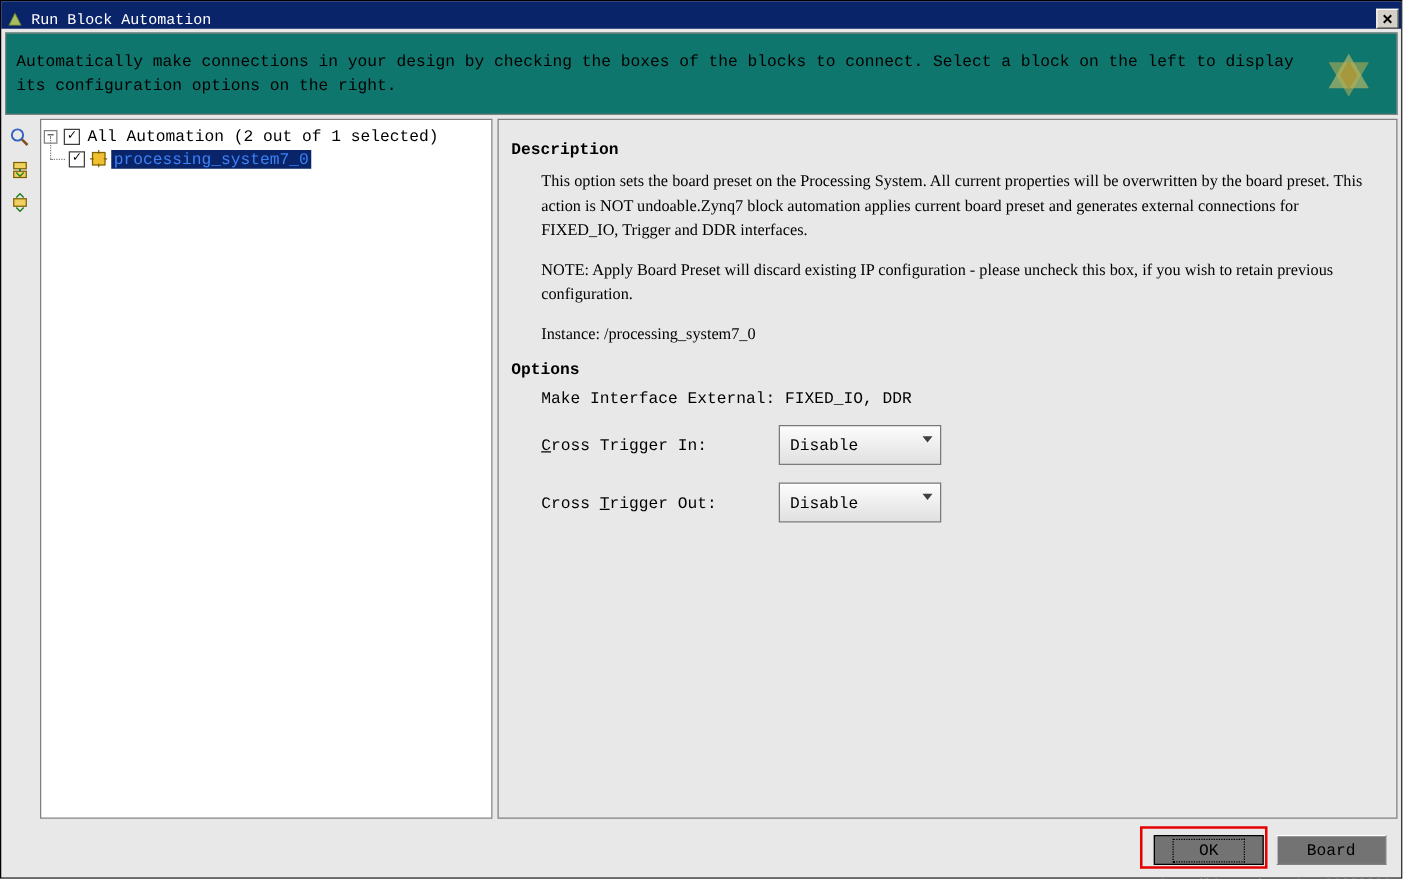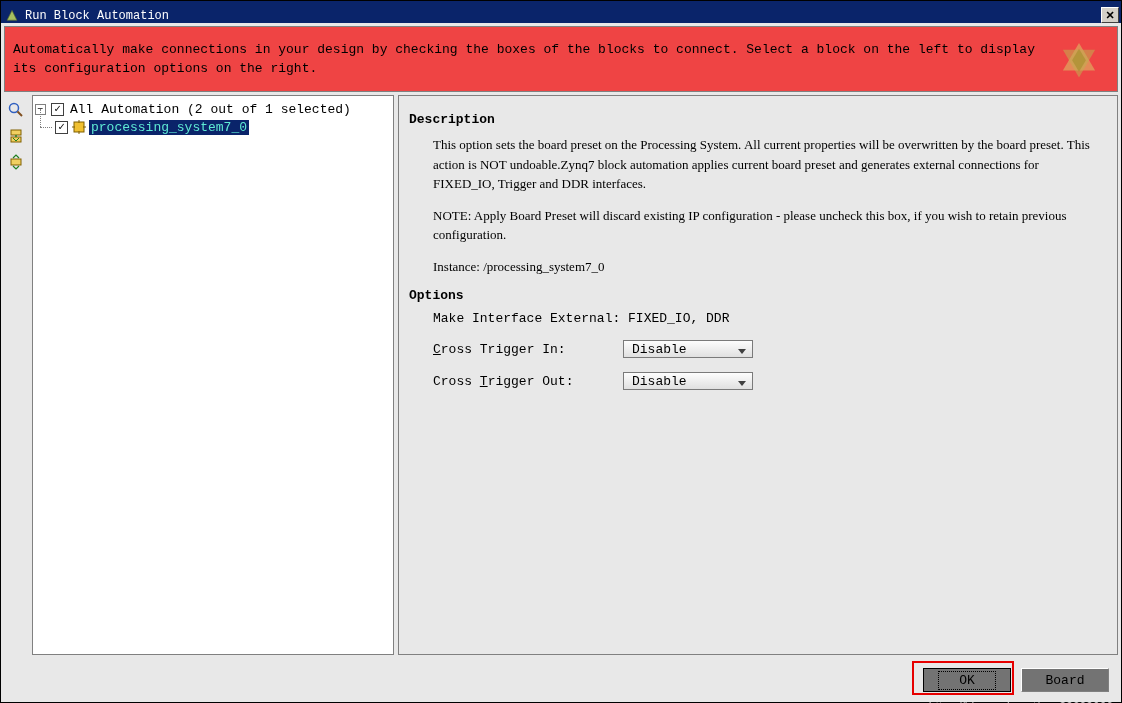--- a/index.html
+++ b/index.html
@@ -2,47 +2,47 @@
 <html><head>
 <meta charset="utf-8">
 <style>
   * { box-sizing: border-box; }
   html, body { margin:0; padding:0; font-family: "Courier New", monospace; font-size:13px; color:#000; }
   .window { width:1122px; height:703px; border:1px solid #000; background:#e8e8e8; display:flex; flex-direction:column; }
   .titlebar { height:22px; background:linear-gradient(#0a246a,#0a246a); color:#fff; display:flex; align-items:flex-end; padding:0 2px 0 4px; font-size:12px; }
   .titlebar .icon { width:14px; height:14px; margin-right:6px; }
   .titlebar .spacer { flex:1; }
   .closebtn { width:18px; height:16px; background:#d4d0c8; border:1px solid #fff; border-right-color:#404040; border-bottom-color:#404040; display:flex; align-items:center; justify-content:center; font-weight:bold; font-family:sans-serif; color:#000; font-size:11px; cursor:default; }
-  .header { background:#ef4444; min-height:56px; border:1px solid #808080; margin:3px; display:flex; align-items:center; padding:8px 14px 8px 8px; }
+  .header { background:#0f766e; min-height:56px; border:1px solid #808080; margin:3px; display:flex; align-items:center; padding:8px 14px 8px 8px; }
   .header-text { flex:1; font-size:13px; line-height:1.5; }
   .header-logo { width:48px; height:48px; display:flex; align-items:center; justify-content:center; margin-left:8px;}
   .header-logo svg { width:46px; height:46px; }
   .body { flex:1; display:flex; margin:0 3px 3px 3px; gap:4px; min-height:0;}
   .toolstrip { width:24px; display:flex; flex-direction:column; align-items:center; gap:8px; padding-top:6px;}
   .tool { width:18px; height:18px; display:flex; align-items:center; justify-content:center; cursor:default;}
   .tree-panel, .detail-panel { background:#e8e8e8; border:1px solid #808080; }
   .tree-panel { width:362px; background:#fff; padding:4px 2px; overflow:auto;}
   .detail-panel { flex:1; padding:16px 8px 8px 10px; overflow:auto; position:relative;}
   .tree-row { display:flex; align-items:center; height:18px; white-space:nowrap;}
   .expander { width:11px; height:11px; border:1px solid #808080; background:#fff; display:flex; align-items:center; justify-content:center; font-size:10px; line-height:1; margin-right:3px; cursor:default; font-family:sans-serif;}
   .cbx { width:13px; height:13px; border:1px solid #404040; background:#fff; margin:0 4px 0 2px; display:flex; align-items:center; justify-content:center; cursor:default;}
   .cbx.checked::after { content:"✓"; font-size:11px; line-height:1; font-weight:bold; color:#000; }
   .tree-icon { width:14px; height:14px; margin-right:3px; display:flex; align-items:center; justify-content:center;}
   .tree-label { padding:0 2px; }
-  .selected { background:#0a246a; color:#5eead4; }
+  .selected { background:#0a246a; color:#3b82f6; }
   .tree-child { margin-left:18px; position:relative;}
   .tree-child::before { content:""; position:absolute; left:-13px; top:-9px; width:1px; height:18px; border-left:1px dotted #808080;}
   .tree-child::after { content:""; position:absolute; left:-13px; top:9px; width:12px; height:1px; border-top:1px dotted #808080;}
   .section-label { margin-bottom:8px;font-weight:bold; }
   .desc-block { margin:0 0 12px 24px; max-width:660px; line-height:1.5;font-family:Liberation Serif, serif;}
   .desc-block p { margin:0 0 12px 0; }
   .options-block { margin:12px 0 0 0; }
   .opt-row { display:flex; align-items:center; margin:0 0 14px 24px;}
   .opt-label { width:190px; }
-  .dropdown { width:130px; height:18px; border:1px solid #7a7a7a; background:linear-gradient(#fdfdfd,#e0e0e0); display:flex; align-items:center; padding:0 4px 0 8px; cursor:default; position:relative;}
+  .dropdown { width:130px; height:32px; border:1px solid #7a7a7a; background:linear-gradient(#fdfdfd,#e0e0e0); display:flex; align-items:center; padding:0 4px 0 8px; cursor:default; position:relative;}
   .dropdown::after { content:""; position:absolute; right:6px; top:8px; width:0; height:0; border-left:4px solid transparent; border-right:4px solid transparent; border-top:5px solid #404040;}
   .footer { height:44px; display:flex; align-items:center; justify-content:flex-end; padding:0 12px; gap:10px; position:relative;}
   .btn { width:88px; height:24px; background:#737373; border:1px solid #808080; border-top-color:#fff; border-left-color:#fff; display:flex; align-items:center; justify-content:center; cursor:default; font-family:"Courier New",monospace; }
   .btn.default { border:1px solid #000; }
   .btn.default .inner { border:1px dotted #000; padding:1px 20px; }
   .ok-highlight { position:absolute; border:2px solid #e60000; pointer-events:none;}
   .watermark { position:absolute; right:8px; bottom:-12px; color:#bcbcbc; font-family:sans-serif; font-size:12px;}
   u.hot { text-decoration:underline; }
 </style>
 </head>

